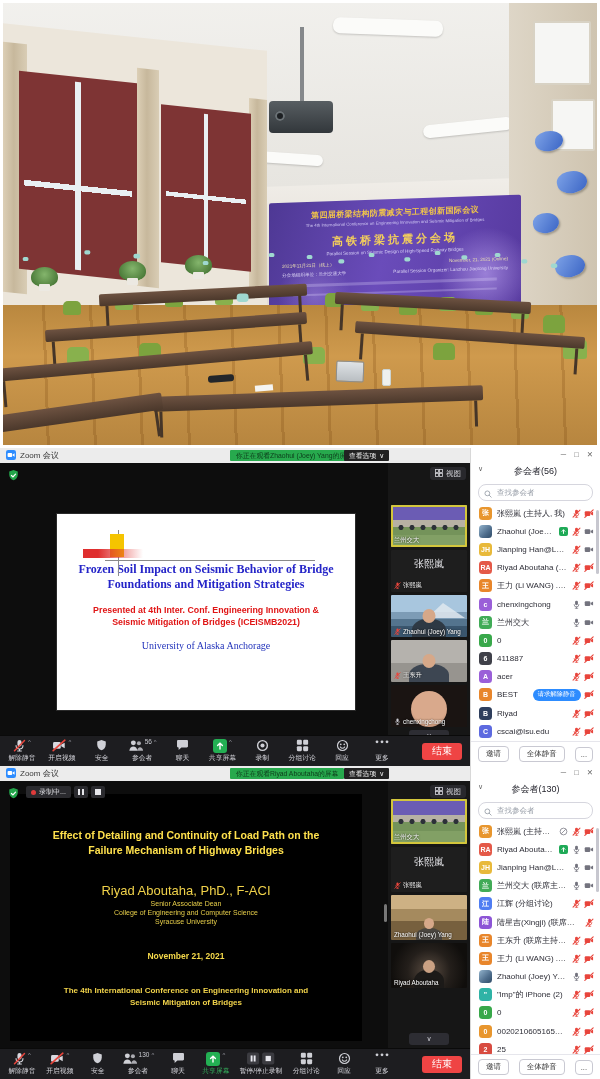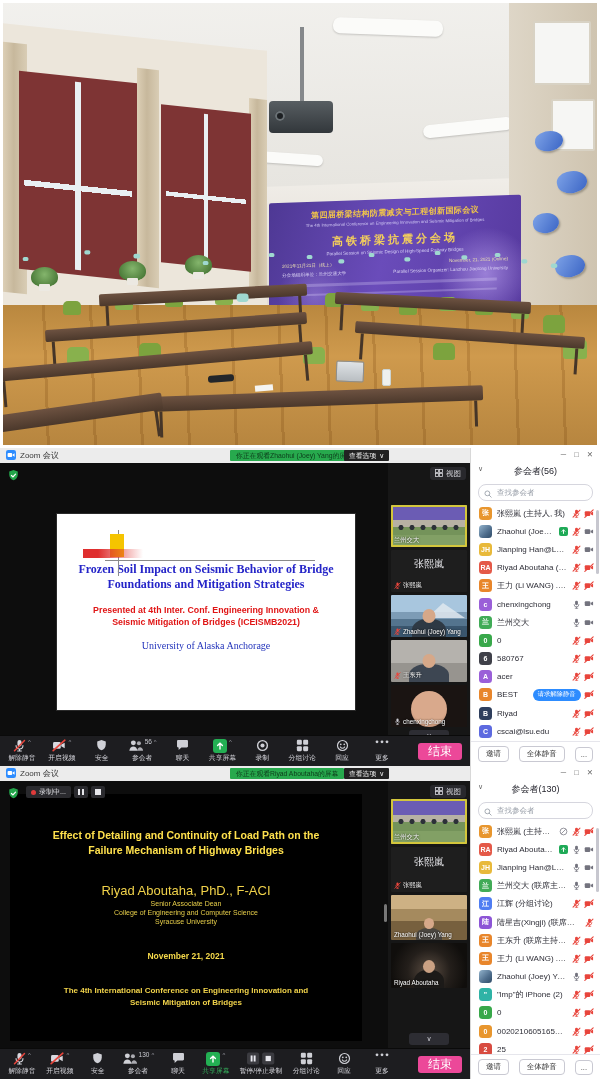--- a/index.html
+++ b/index.html
@@ -121,21 +121,21 @@
   
   .ztoolbar{height:30px;background:#1d1d20;border-top:1px solid #0a0a0a;display:flex;align-items:center;padding:0 8px;flex:none}
   .tbitems{display:flex;flex:1;justify-content:space-between;max-width:388px;margin-right:4px}
   .tbitem{display:flex;flex-direction:column;align-items:center;min-width:28px}
   .tbic{position:relative;height:13px;display:flex;align-items:flex-start}
   .tbic svg{display:block}
   .cnt{font-size:6.5px;color:#c9cad0;margin-left:2px;line-height:1}
   .crt{font-size:6px;color:#9a9aa2;margin-left:2px;line-height:1;transform:scaleY(.85)}
   .tblabel{font-size:6.8px;color:#d4d4da;margin-top:1px;white-space:nowrap}
   .tblabel.hl{color:#35b05c}
-  .endbtn{margin-left:auto;background:#ec4899;color:#fff;border:0;border-radius:3px;font-size:12px;height:17px;padding:0 10px;flex:none}
+  .endbtn{margin-left:auto;background:#ef4444;color:#fff;border:0;border-radius:3px;font-size:10px;height:17px;padding:0 10px;flex:none}
 
   
   .panel{position:absolute;left:470px;width:130px;background:#fff;border-left:1px solid #d8d8d8;display:flex;flex-direction:column;box-sizing:border-box}
   .pctrl{height:13px;display:flex;justify-content:flex-end;gap:8px;padding:2px 7px 0;color:#666;font-size:7.5px;flex:none}
   .phead{position:relative;text-align:center;font-size:9px;color:#1f1f28;padding:2px 0 3px;flex:none}
   .pcollapse{position:absolute;left:7px;top:2px;font-size:7px;color:#666;background:none;border:0;padding:0}
   .psearch{margin:3px 7px;height:15px;border:1px solid #d6d6de;border-radius:8px;display:flex;align-items:center;gap:3px;padding:0 5px;background:#fff;flex:none}
   .psearch input{border:0;outline:0;width:100%;font-size:7.5px;color:#333;background:transparent}
   .psearch input::placeholder{color:#9aa0aa}
   .plist{flex:1;overflow:hidden;position:relative}
@@ -834,21 +834,21 @@
               <svg width="10" height="9.200000000000001" viewBox="0 0 12 11" style="color:#e8453c">
                 <rect x="0.9" y="2.6" width="6.6" height="5.8" rx="1.2" fill="currentColor"></rect>
                 <path d="M7.9 4.8l3-1.7v4.8l-3-1.7z" fill="currentColor"></path>
                 <line x1="1" y1="10" x2="11" y2="1" stroke="#e8453c" stroke-width="1.4" stroke-linecap="round"></line>
               </svg>
             </span>
           </span>
         </div>
         <div class="prow">
           <span class="pav" style="background: rgb(63, 64, 73);">6</span>
-          <span class="pname">580767</span>
+          <span class="pname">411887</span>
           <span class="picons">
             <span class="ricon">
               <svg width="9" height="9" viewBox="0 0 12 12" style="color:#e8453c">
                 <rect x="4.1" y="0.9" width="3.8" height="6" rx="1.9" fill="currentColor"></rect>
                 <path d="M2.8 6.1a3.2 3.2 0 0 0 6.4 0M6 9.2V11M4.3 11h3.4" fill="none" stroke="currentColor" stroke-width="1" stroke-linecap="round"></path>
                 <line x1="1.4" y1="10.8" x2="10.6" y2="1.4" stroke="#e8453c" stroke-width="1.4" stroke-linecap="round"></line>
               </svg>
             </span>
             <span class="ricon">
               <svg width="10" height="9.200000000000001" viewBox="0 0 12 11" style="color:#e8453c">

